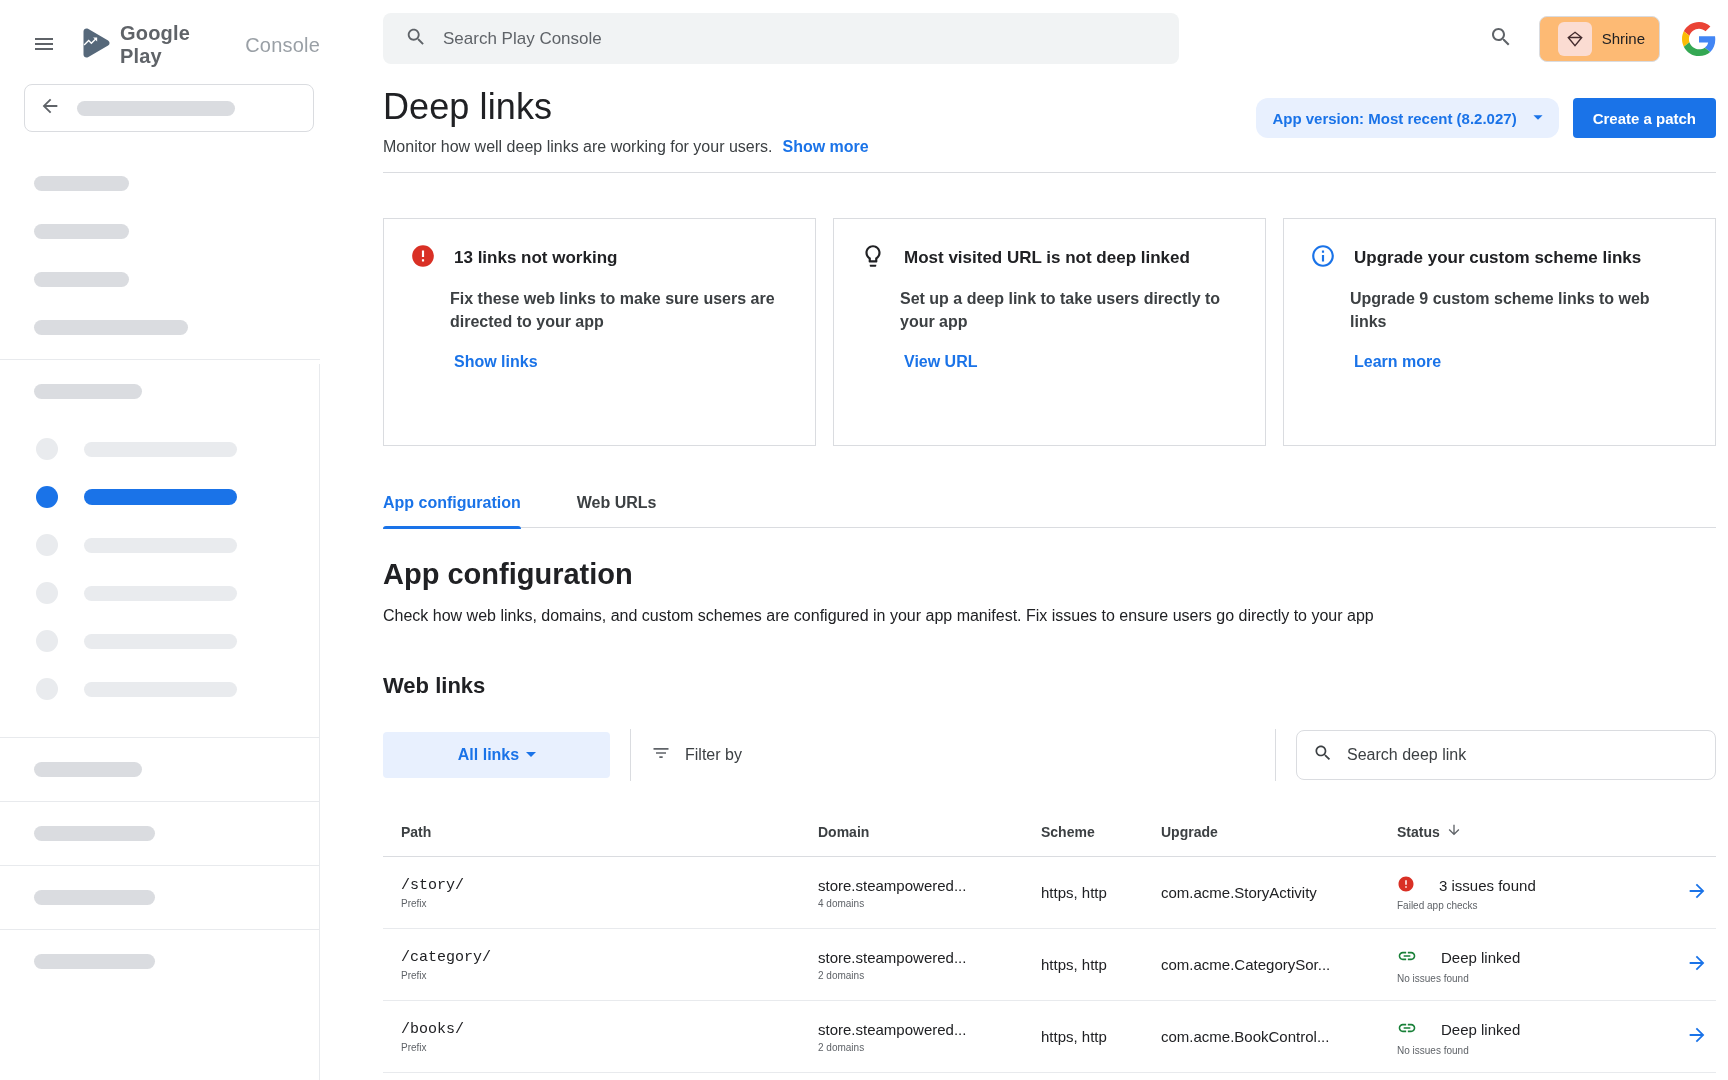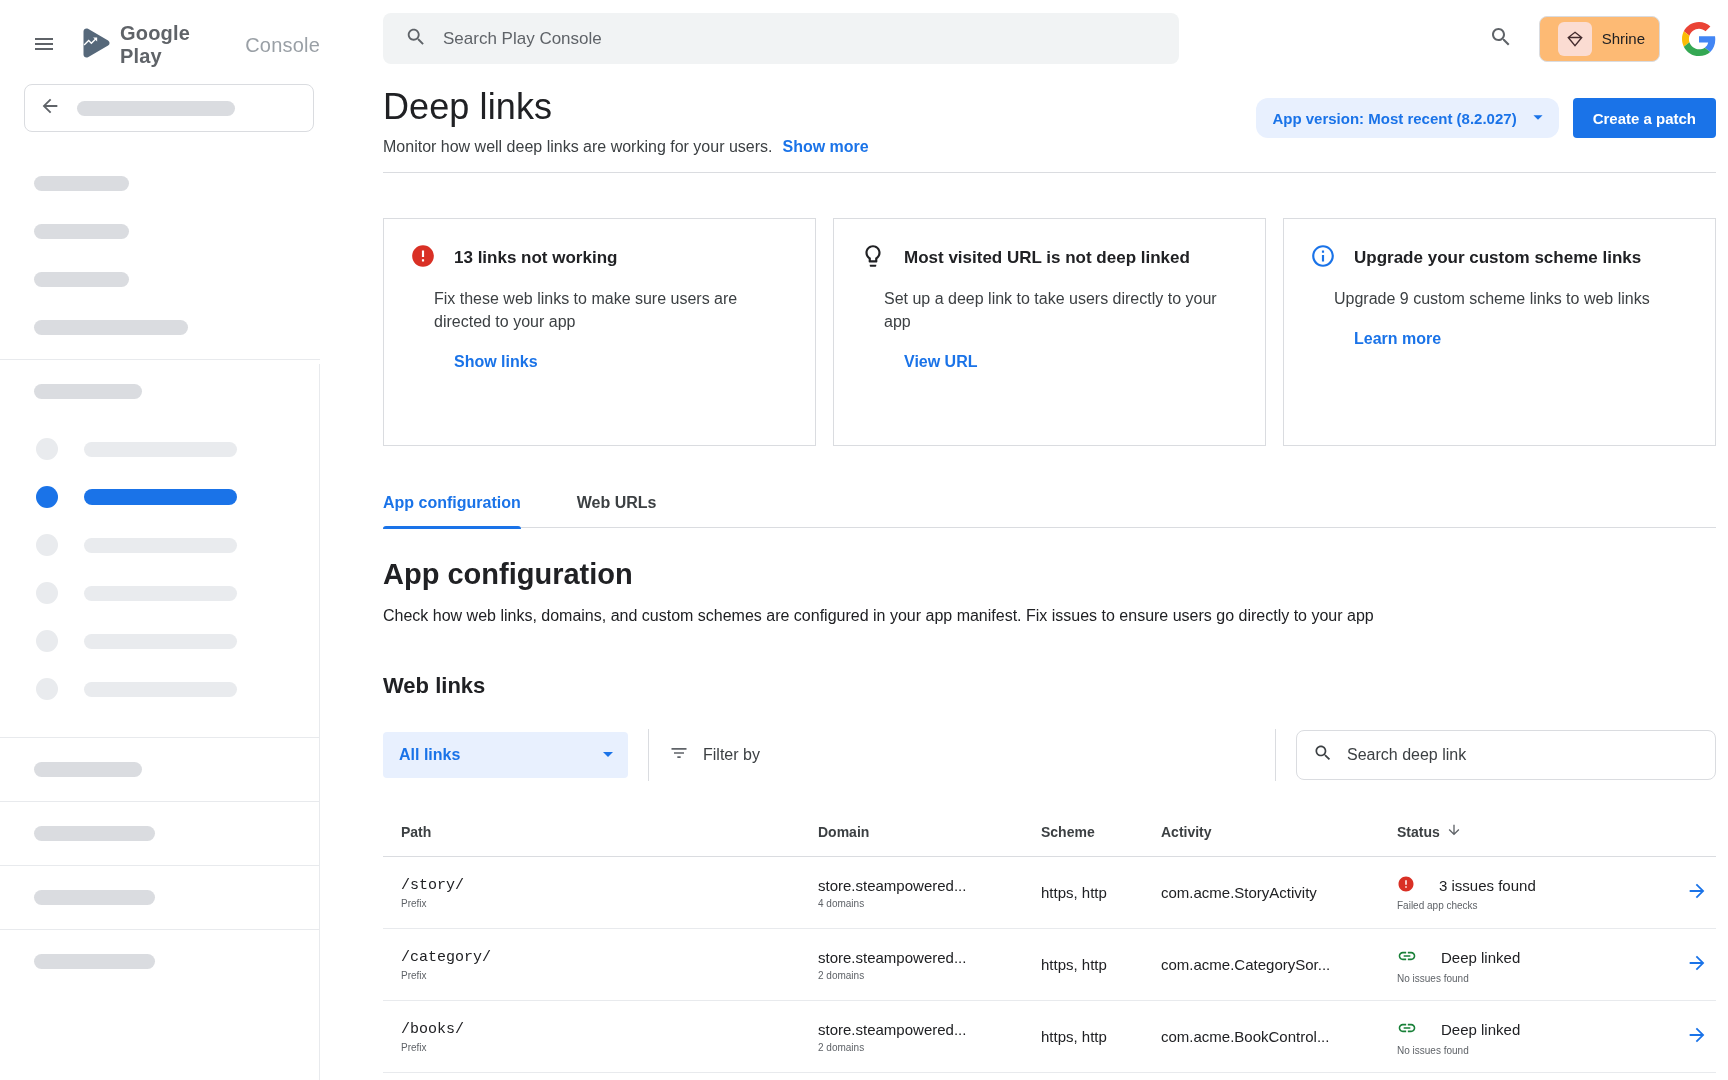--- a/index.html
+++ b/index.html
@@ -56,36 +56,36 @@
     border-radius:12px; height:40px; padding:0 10px 0 16px; font-size:15px; font-weight:700; cursor:pointer;
     font-family:"Liberation Sans", sans-serif; }
   .primary-btn { background:#1a73e8; color:#fff; border:none; border-radius:4px; height:40px; padding:0 20px;
     font-size:15px; font-weight:700; cursor:pointer; font-family:"Liberation Sans", sans-serif; }
   .head-divider { border:none; border-top:1px solid #dadce0; margin-top:16px; }
 
   .cards { display:flex; gap:17px; margin-top:45px; }
   .card { flex:1; border:1px solid #dadce0; border-radius:0; height:228px; padding:24px 26px 0; background:#fff; }
   .card-head { display:flex; align-items:center; gap:18px; }
   .card-title { font-size:17px; font-weight:700; color:#202124; }
-  .card-body { margin:14px 0 0 24px; font-size:16px; line-height:23px; color:#3c4043; max-width:345px; }
+  .card-body { margin:14px 0 0 40px; font-size:16px; line-height:23px; color:#3c4043; max-width:345px;font-weight:bold; }
   .card-action { margin:20px 0 0 44px; font-size:16px; display:inline-block; }
 
   .tabs { display:flex; gap:56px; margin-top:48px; border-bottom:1px solid #dadce0; }
   .tab { font-size:16px; font-weight:700; color:#3c4043; padding-bottom:15px; cursor:pointer; position:relative; }
   .tab.active { color:#1a73e8; }
   .tab.active::after { content:""; position:absolute; left:0; right:0; bottom:-2px; height:3px; background:#1a73e8;
     border-radius:3px 3px 0 0; }
 
   h2.section-title { margin-top:30px; font-size:29px; font-weight:700; color:#202124; }
   .section-desc { margin-top:16px; font-size:16px; color:#202124; }
   h3.sub-title { margin-top:48px; font-size:22px; font-weight:700; color:#202124; }
 
   .filterbar { margin-top:30px; display:flex; align-items:center; height:52px; }
-  .select-chip { width:245px; height:46px; background:#e8f0fe; border:none; border-radius:4px; display:flex;
-    align-items:center; justify-content:space-between; padding:0 8px 0 16px; cursor:pointer;
+  .select-chip { width:227px; height:46px; background:#e8f0fe; border:none; border-radius:4px; display:flex;
+    align-items:center; justify-content:center; padding:0 8px 0 16px; cursor:pointer;
     font-family:"Liberation Sans", sans-serif; }
   .select-chip .sel-label { color:#1a73e8; font-size:16px; font-weight:700; }
   .vdiv { width:1px; align-self:stretch; background:#dadce0; margin:0 20px; }
   .filter-by { display:flex; align-items:center; gap:14px; background:none; border:none; cursor:pointer;
     font-size:16px; color:#3c4043; font-family:"Liberation Sans", sans-serif; }
   .fb-spacer { flex:1; }
   .dl-search { width:420px; height:50px; border:1px solid #dadce0; border-radius:8px; display:flex;
     align-items:center; gap:14px; padding:0 16px; }
   .dl-search input { flex:1; border:none; outline:none; background:transparent; font-size:16px;
     font-family:"Liberation Sans", sans-serif; color:#202124; }
@@ -329,21 +329,21 @@
       </span>
       <input type="text" placeholder="Search deep link" style="">
     </div>
   </div>
 
   <div class="table">
     <div class="trow thead">
       <div class="cell first">Path</div>
       <div class="cell">Domain</div>
       <div class="cell">Scheme</div>
-      <div class="cell">Activity</div>
+      <div class="cell">Upgrade</div>
       <div class="cell">
         <span>Status</span>
         <span>
           <svg width="16" height="16" viewBox="0 0 24 24">
               <path fill="#5f6368" d="M20 12l-1.41-1.41L13 16.17V4h-2v12.17l-5.58-5.59L4 12l8 8 8-8z"></path>
             </svg>
         </span>
       </div>
       <div class="cell"></div>
     </div>

